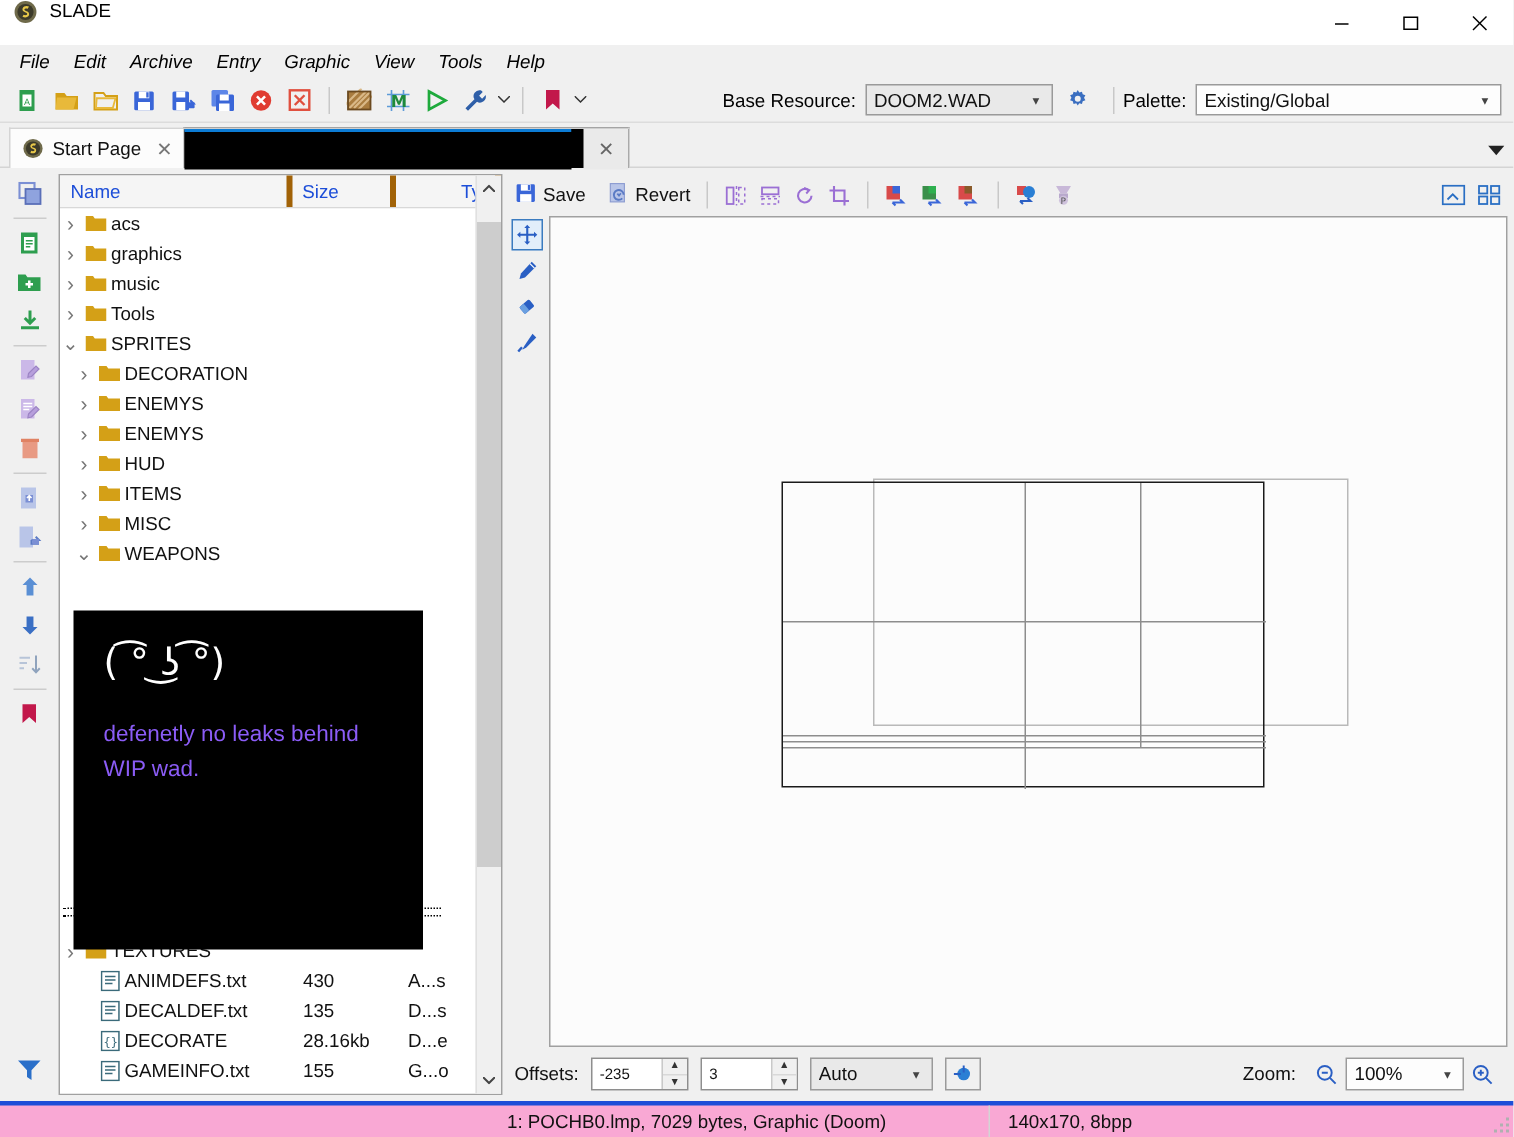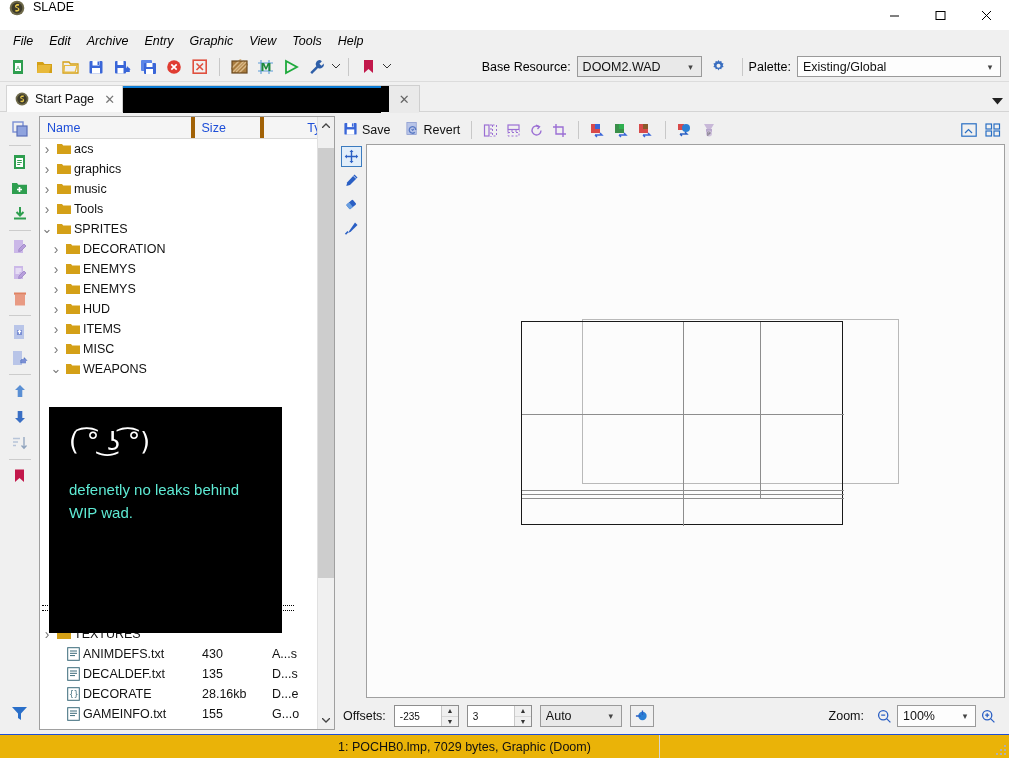--- a/index.html
+++ b/index.html
@@ -95,21 +95,21 @@
   .trow.file { position: relative; }
   .indent-1 { padding-left: 9px; }
 
   
   .meme-box {
     position: absolute; left: 9px; top: 268px; width: 233px; height: 226px;
     background: #000; color: #fff; padding: 22px 20px; z-index: 20;
   }
   .meme-face { font-size: 25px; letter-spacing: 0px; line-height: 1; margin-bottom: 24px; color: #fff;
     font-family: "DejaVu Sans", sans-serif; white-space: nowrap; }
-  .meme-text { font-size: 15px; line-height: 23px; color: #5eead4; }
+  .meme-text { font-size: 15px; line-height: 23px; color: #8b5cf6; }
 
   
   .vscroll { width: 17px; flex: 0 0 17px; background: #f0f0f0; border-left: 1px solid #e0e0e0;
     display: flex; flex-direction: column; }
   .vs-arrow { height: 17px; display: flex; align-items: center; justify-content: center; color: #555; font-size: 8px; }
   .vs-track { flex: 1; position: relative; }
   .vs-thumb { position: absolute; left: 0; right: 0; top: 14px; height: 430px; background: #cdcdcd; }
 
   
   .splitter { position: absolute; left: 0; bottom: 118px; width: 296px; height: 6px; }
@@ -140,22 +140,22 @@
   .gb-label { font-size: 12.5px; margin-right: 8px; }
   .spin { display: flex; height: 22px; border: 1px solid #8e8e8e; background: #fff; width: 65px; margin-right: 8px; }
   .spin .sv { flex: 1; padding: 0 5px; font-size: 10px; display: flex; align-items: center; }
   .spin .sbtns { width: 17px; display: flex; flex-direction: column; border-left: 1px solid #c9c9c9; background: #f0f0f0; }
   .spin .sb { flex: 1; display: flex; align-items: center; justify-content: center; font-size: 7px; color: #333; }
   .spin .sb:first-child { border-bottom: 1px solid #d8d8d8; }
   .gb-right { margin-left: auto; display: flex; align-items: center; }
   .zoom-icon { margin: 0 5px; display: flex; }
 
   
-  .statusbar { height: 24px; flex: 0 0 24px; background: #eab308; display: flex; align-items: flex-start;
-    border-top: 1px solid #1d4ed8; font-size: 12.5px; position: relative; }
+  .statusbar { height: 24px; flex: 0 0 24px; background: #f9a8d4; display: flex; align-items: flex-end;
+    border-top: 3px solid #1d4ed8; font-size: 12.5px; position: relative; }
   .sb-cell { padding-left: 8px; height: 100%; display: flex; align-items: center; }
   .sb-cell.a { width: 330px; border-right: 1px solid #d4d4d4; margin-left: 330px; }
   .sb-cell.b { flex: 1; padding-left: 12px; margin-top: 44px; }
   .grip { position: absolute; right: 3px; bottom: 3px; width: 12px; height: 12px; }
   .grip i { position: absolute; width: 2px; height: 2px; background: #b0b0b0; }
 </style>
 </head>
 <body>
 
 <div class="app">

